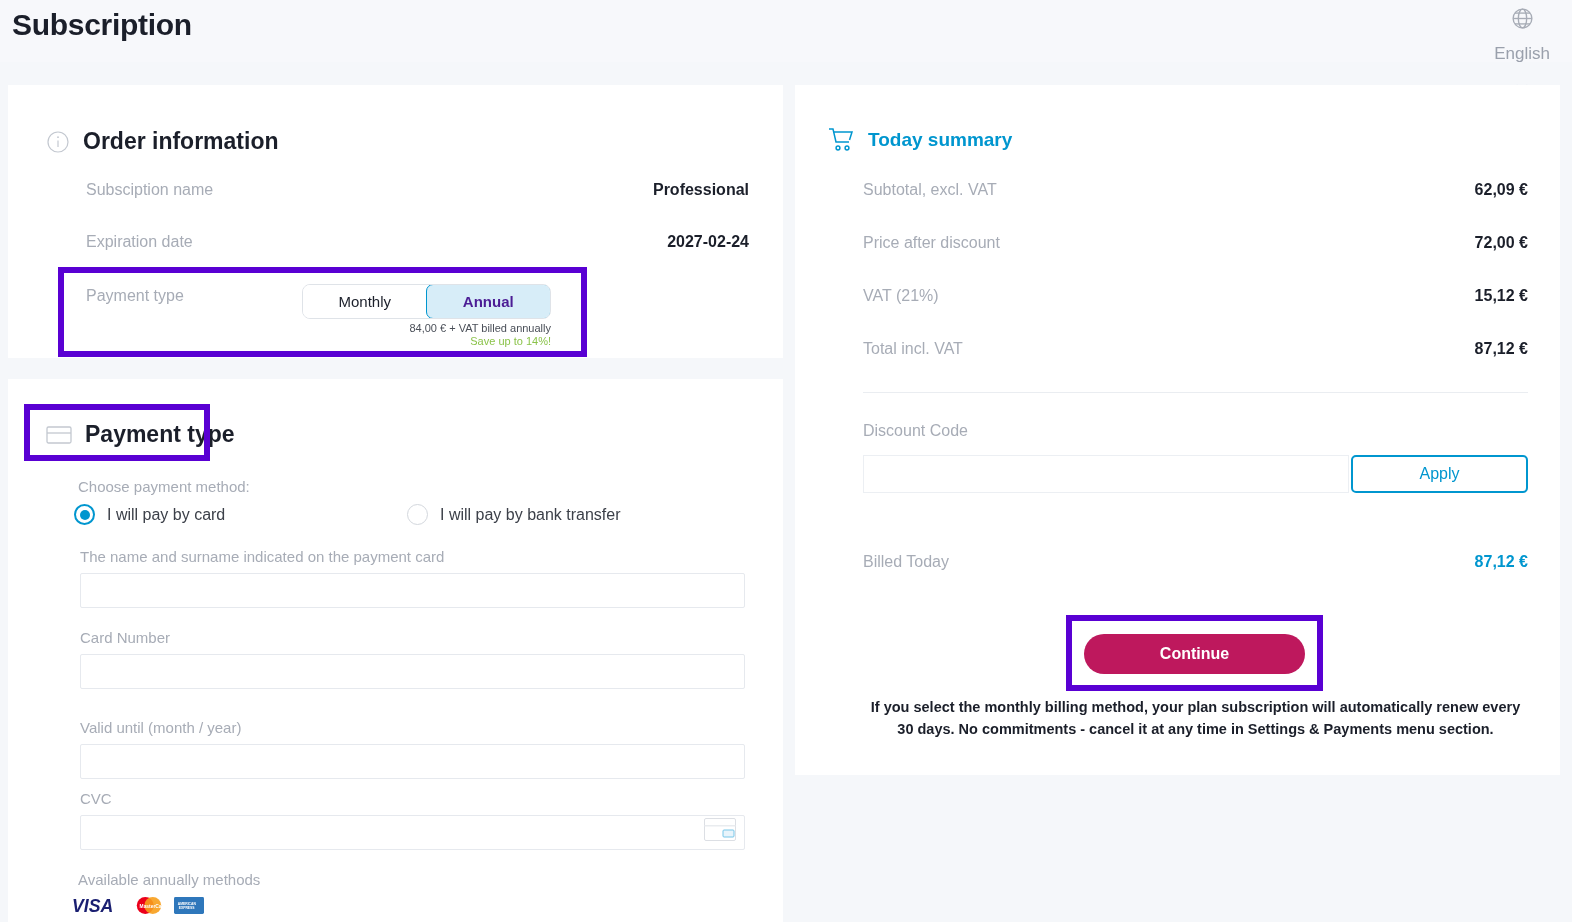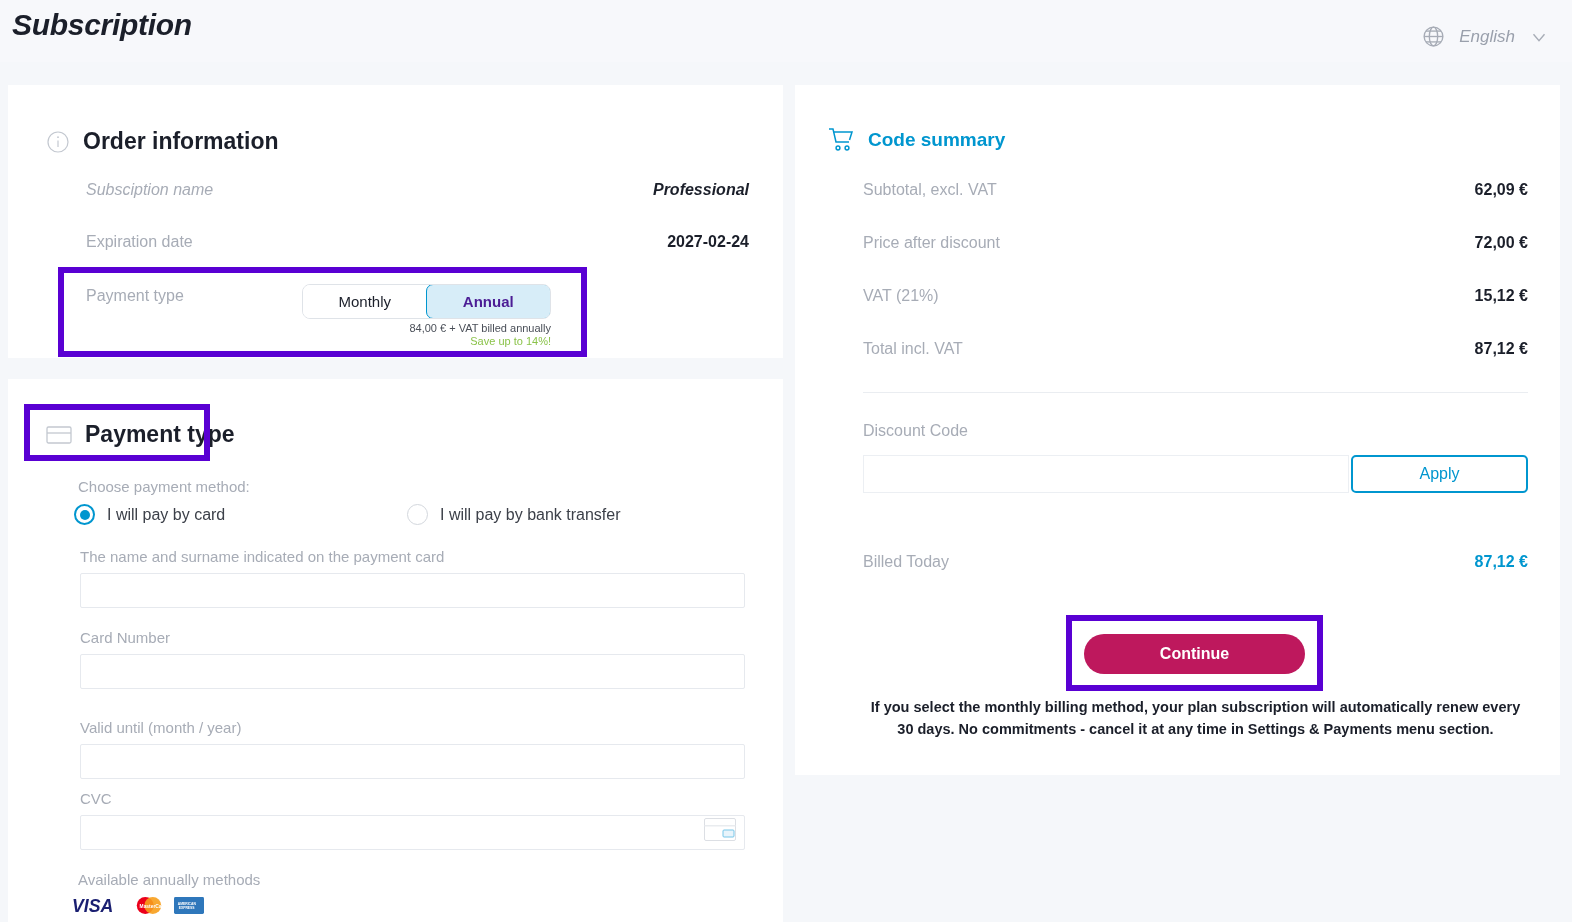--- a/index.html
+++ b/index.html
@@ -8,29 +8,28 @@
     background: #f5f7fa;
     font-family: "Liberation Sans", sans-serif;
     overflow: hidden;
   }
   .page { position: relative; width: 1572px; height: 922px; background: #f5f7fa; }
 
   
   .header {
     position: absolute; left: 0; top: 0; width: 1572px; height: 62px;
     background: #f7f8fb;
-    font-style: italic;
   }
   .page-title {
     position: absolute; left: 12px; top: 8px;
     font-size: 30px; font-weight: 700; color: #1b1f2a; letter-spacing: -0.3px;
   }
   .lang-select {
-    position: absolute; right: 22px; top: 24px;
-    display: flex; align-items: center; gap: 13px; cursor: pointer;
+    position: absolute; right: 22px; top: 6px;
+    display: flex; align-items: center; gap: 13px; cursor: pointer; flex-direction: column;
   }
   .globe-icon { width: 25px; height: 25px; display: block; }
   .lang-label { font-size: 17px; color: #9aa0ac; }
   .chev { width: 22px; height: 22px; display: block; }
 
   
   .panel { background: #ffffff; position: absolute; }
   #order-info-panel { left: 8px; top: 85px; width: 775px; height: 273px; }
   #payment-panel   { left: 8px; top: 379px; width: 775px; height: 543px; }
   #summary-panel   { left: 795px; top: 85px; width: 765px; height: 690px; }
@@ -176,21 +175,21 @@
       <span class="info-icon">
         <svg viewBox="0 0 24 24" width="24" height="24" fill="none" stroke="#c3c8d0" stroke-width="1.2">
           <circle cx="12" cy="12" r="10"></circle>
           <line x1="12" y1="10.5" x2="12" y2="17"></line>
           <circle cx="12" cy="7.2" r="0.9" fill="#c3c8d0" stroke="none"></circle>
         </svg>
       </span>
       <span class="sec-head-title">Order information</span>
     </div>
 
-    <div class="oi-row" style="top:96px;font-style:italic;">
+    <div class="oi-row" style="top:96px;">
       <span class="oi-label">Subsciption name</span>
       <span class="oi-value">Professional</span>
     </div>
     <div class="oi-row" style="top:148px;">
       <span class="oi-label">Expiration date</span>
       <span class="oi-value">2027-02-24</span>
     </div>
 
     <div class="oi-row" style="top:202px;">
       <span class="oi-label">Payment type</span>
@@ -284,21 +283,21 @@
   <div class="panel" id="summary-panel">
     <div class="sec-head" style="position:absolute;left:33px;top:42px;">
       <span class="cart-icon">
         <svg viewBox="0 0 27 25" width="27" height="25" fill="none" stroke="#0096cf" stroke-width="1.5">
           <polyline points="1,2 5,2 8,15 21,15"></polyline>
           <polyline points="5.6,5 24,5 21.5,13"></polyline>
           <circle cx="10" cy="21" r="1.9"></circle>
           <circle cx="19" cy="21" r="1.9"></circle>
         </svg>
       </span>
-      <span class="summary-title">Code summary</span>
+      <span class="summary-title">Today summary</span>
     </div>
   </div>
 
   <div class="sum-row" style="top:181px;">
     <span class="sum-label">Subtotal, excl. VAT</span>
     <span class="sum-value">62,09 €</span>
   </div>
   <div class="sum-row" style="top:234px;gap:31px;">
     <span class="sum-label">Price after discount</span>
     <span class="sum-value">72,00 €</span>

